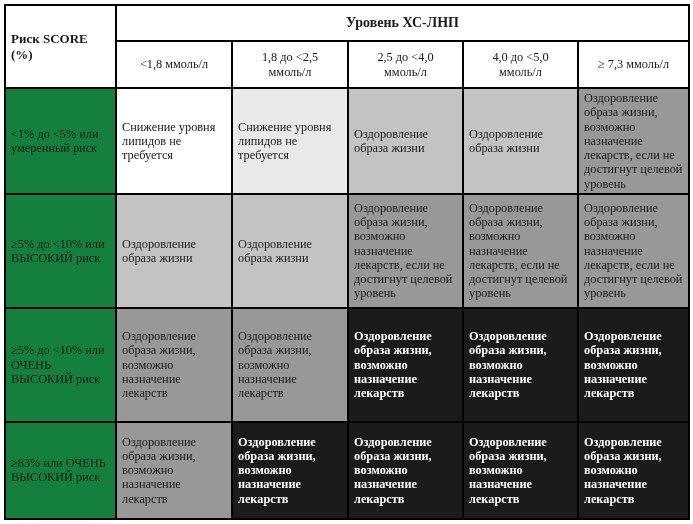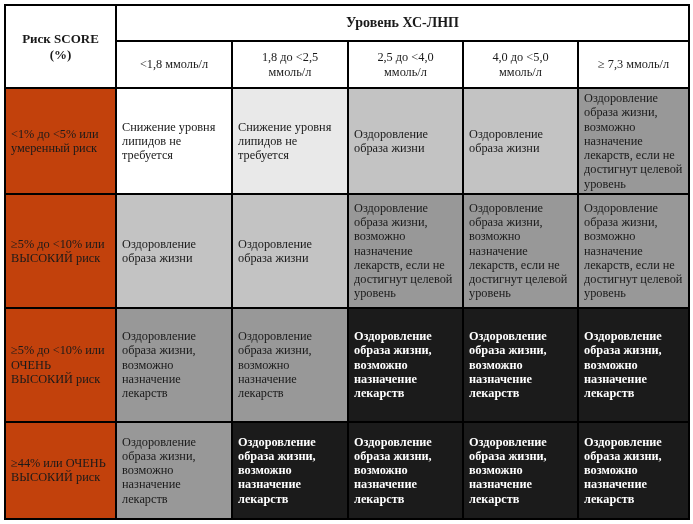--- a/index.html
+++ b/index.html
@@ -26,37 +26,36 @@
     border: 2px solid #000000;
     padding: 2px 5px;
     font-size: 12.3px;
     line-height: 1.16;
     vertical-align: middle;
     text-align: left;
     font-weight: normal;
     background: #ffffff;
   }
   .risk-table th.corner-header {
-    text-align: center;
     font-weight: bold;
     font-size: 13px;
   }
   .risk-table th.group-header {
     text-align: center;
     font-weight: bold;
     font-size: 14px;
     height: 36px;
   }
   .risk-table th.col-header {
     text-align: center;
     padding: 2px 10px;
     height: 47px;
   }
   .risk-table td.row-label {
-    background: #c2410c;
+    background: #15803d;
   }
   .risk-table td.cell.on-dark {
     color: #ffffff;
     font-weight: bold;
   }
   tr.body-row-0 { height: 103px; }
   tr.body-row-1 { height: 114px; }
   tr.body-row-2 { height: 114px; }
   tr.body-row-3 { height: 97px; }
 </style>
@@ -105,21 +104,21 @@
       </tr>
       <tr class="body-row-2">
         <td class="row-label">≥5% до &lt;10% или ОЧЕНЬ ВЫСОКИЙ риск</td>
         <td class="cell" style="background: rgb(152, 152, 152);">Оздоровление образа жизни, возможно назначение лекарств</td>
         <td class="cell" style="background: rgb(152, 152, 152);">Оздоровление образа жизни, возможно назначение лекарств</td>
         <td class="cell on-dark" style="background: rgb(27, 27, 27);">Оздоровление образа жизни, возможно назначение лекарств</td>
         <td class="cell on-dark" style="background: rgb(27, 27, 27);">Оздоровление образа жизни, возможно назначение лекарств</td>
         <td class="cell on-dark" style="background: rgb(27, 27, 27);">Оздоровление образа жизни, возможно назначение лекарств</td>
       </tr>
       <tr class="body-row-3">
-        <td class="row-label">≥44% или ОЧЕНЬ ВЫСОКИЙ риск</td>
+        <td class="row-label">≥83% или ОЧЕНЬ ВЫСОКИЙ риск</td>
         <td class="cell" style="background: rgb(152, 152, 152);">Оздоровление образа жизни, возможно назначение лекарств</td>
         <td class="cell on-dark" style="background: rgb(27, 27, 27);">Оздоровление образа жизни, возможно назначение лекарств</td>
         <td class="cell on-dark" style="background: rgb(27, 27, 27);">Оздоровление образа жизни, возможно назначение лекарств</td>
         <td class="cell on-dark" style="background: rgb(27, 27, 27);">Оздоровление образа жизни, возможно назначение лекарств</td>
         <td class="cell on-dark" style="background: rgb(27, 27, 27);">Оздоровление образа жизни, возможно назначение лекарств</td>
       </tr>
     </tbody>
   </table>
 </div>
 

